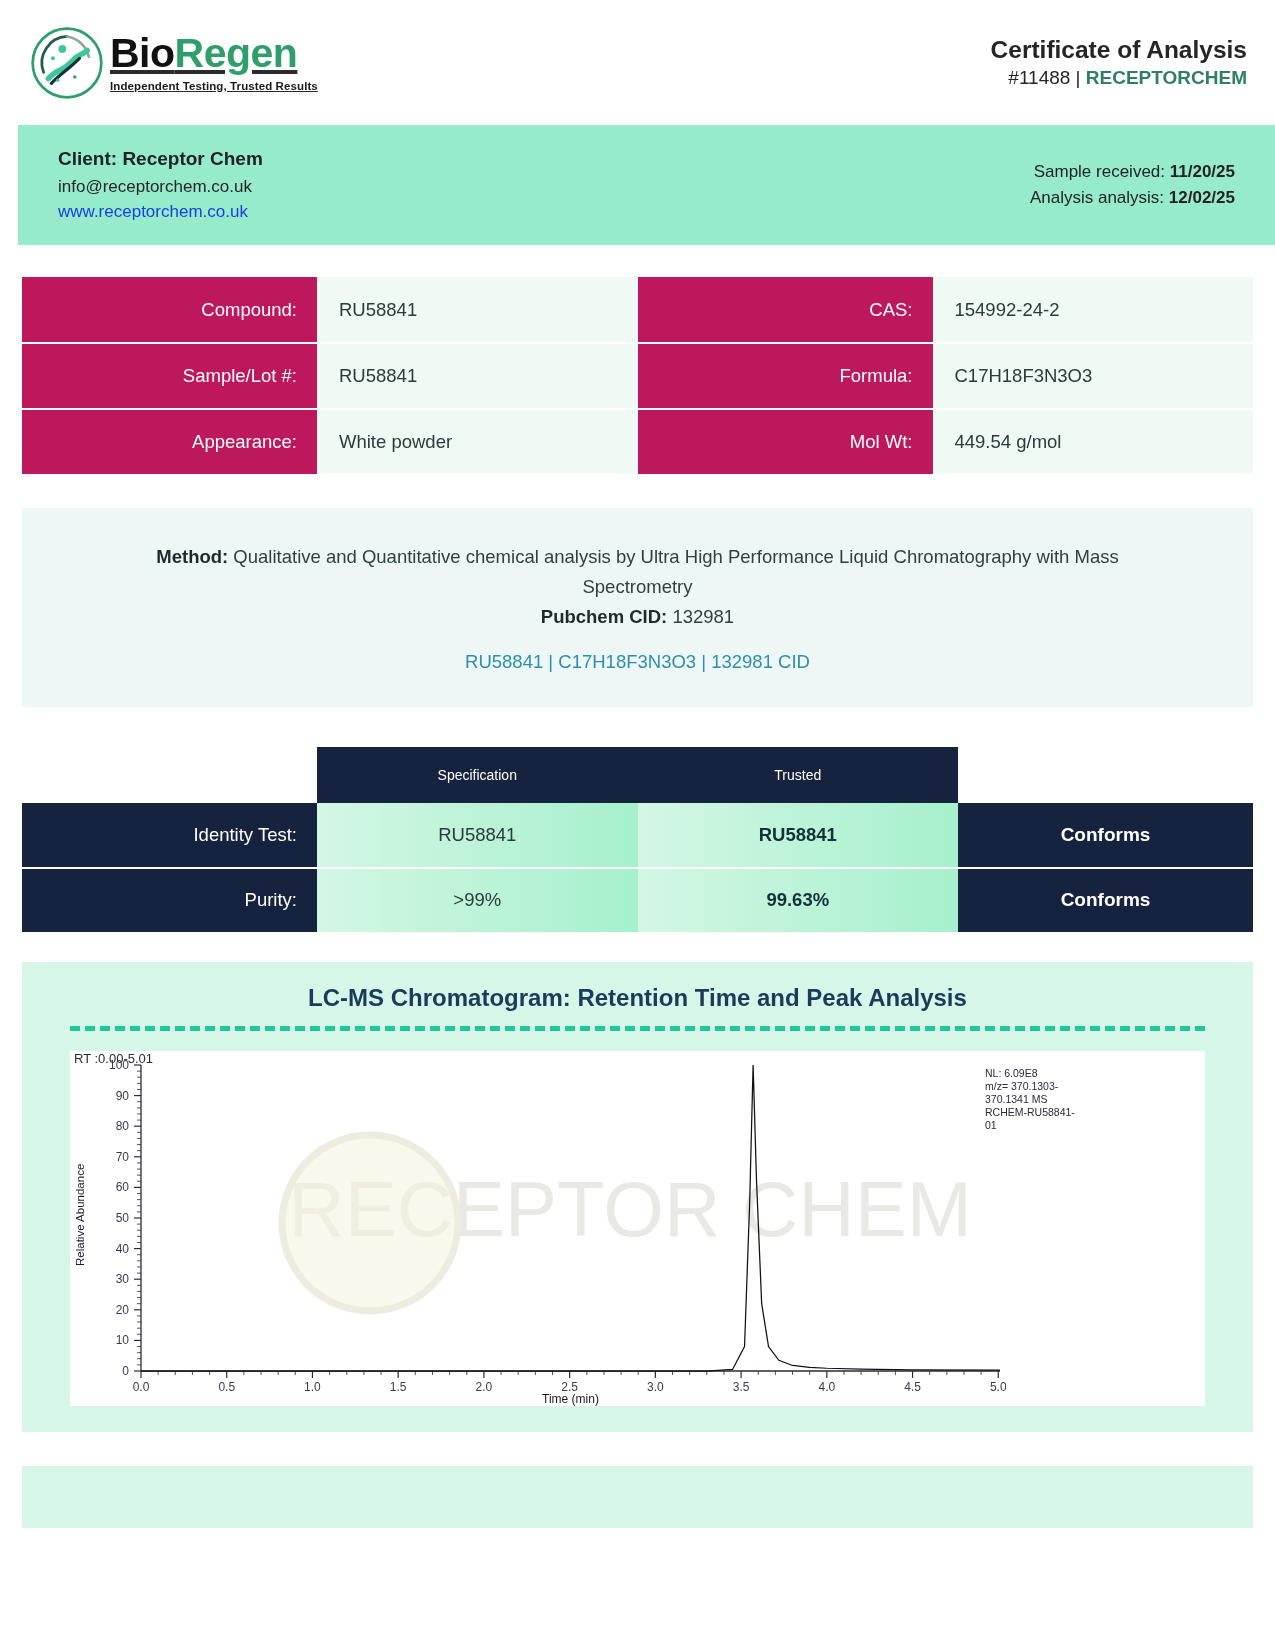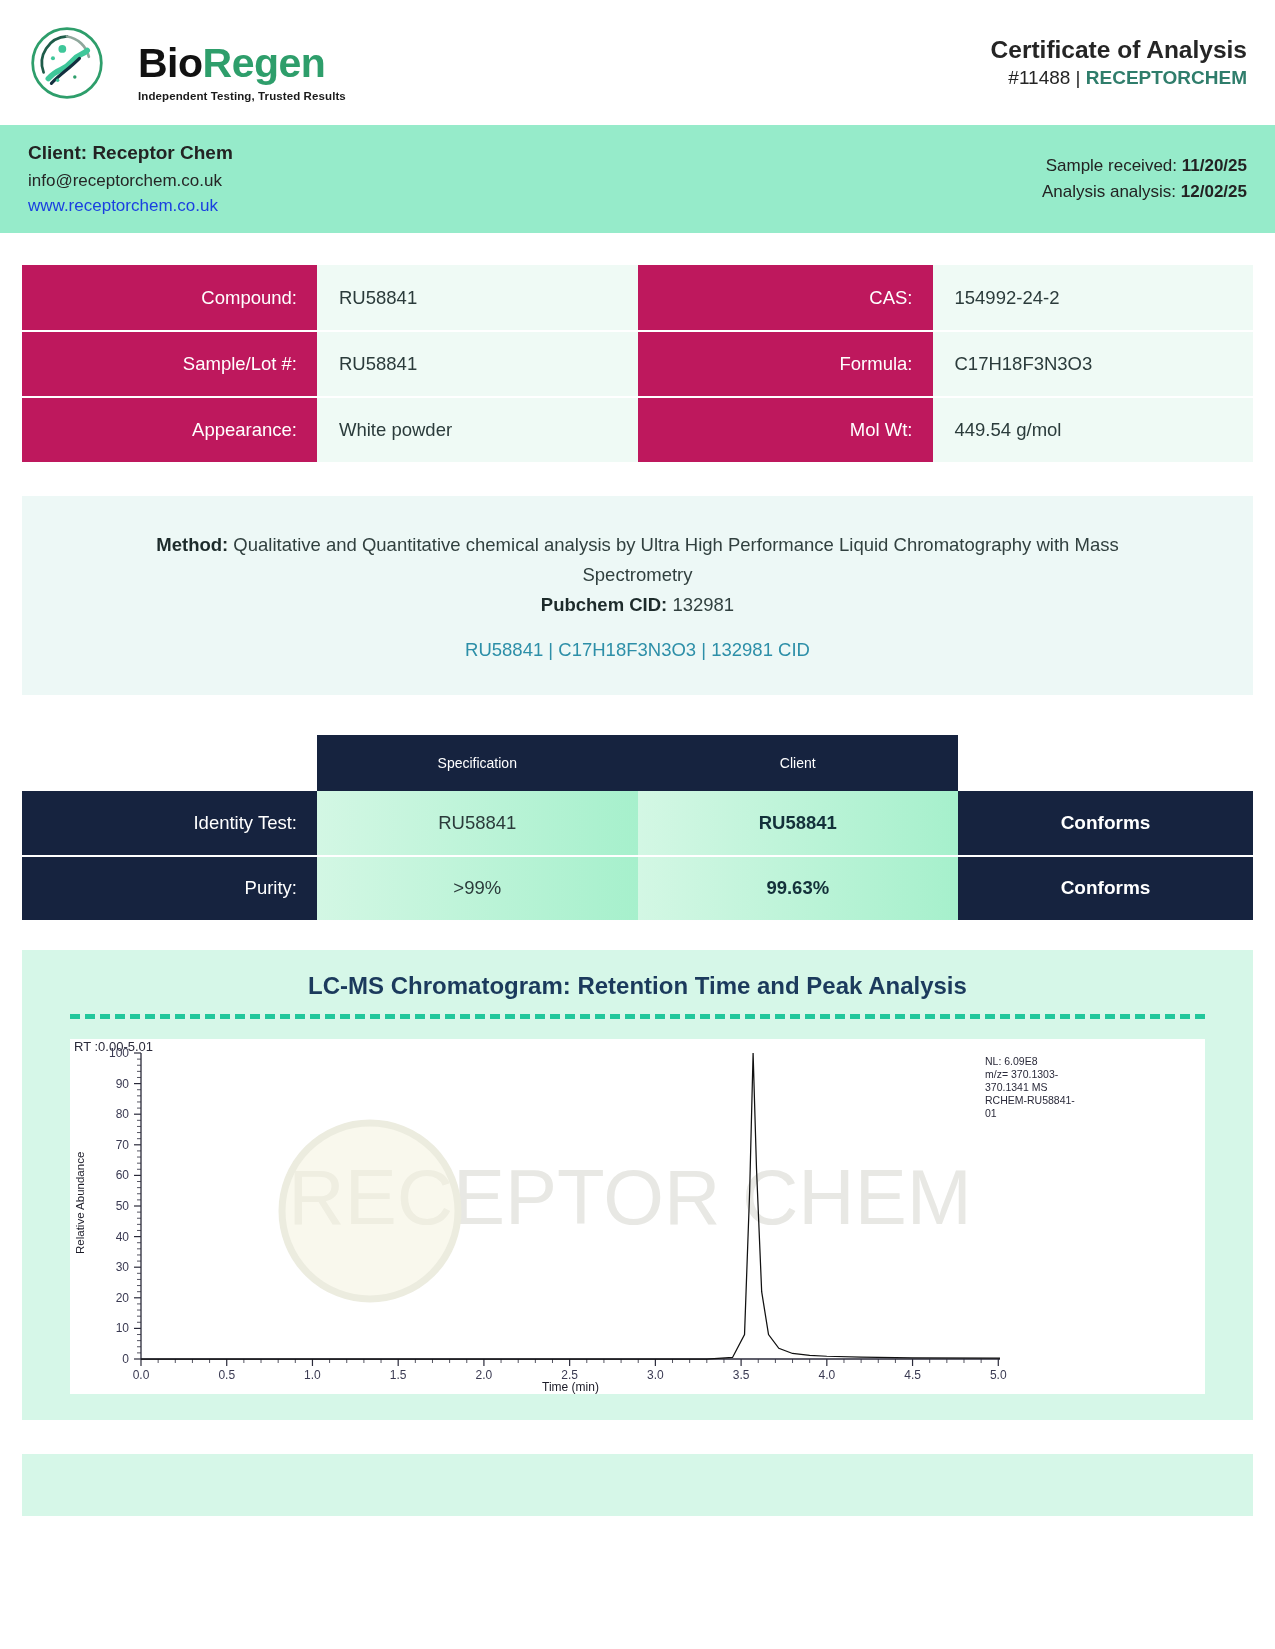--- a/index.html
+++ b/index.html
@@ -13,43 +13,44 @@
   }
 
   
   .header {
     height: 125px;
     display: flex;
     align-items: center;
     justify-content: space-between;
     padding: 0 28px;
   }
-  .logo-block { display: flex; align-items: flex-end; gap: 32px; }
+  .logo-block { display: flex; align-items: center; gap: 4px; text-decoration: underline; }
   .logo-mark { width: 78px; height: 78px; flex: 0 0 78px; }
   .logo-text-block { display: flex; flex-direction: column; justify-content: center; }
   .logo-word { font-size: 41px; font-weight: bold; letter-spacing: -0.5px; line-height: 1; }
   .logo-word .bio { color: #111111; }
   .logo-word .regen { color: #2e9e6b; }
   .logo-tag {
     font-size: 11.5px; font-weight: bold; color: #1a1a1a;
     margin-top: 6px; letter-spacing: 0.1px;
   }
   .header-right { text-align: right; }
   .coa-title { font-size: 24.5px; font-weight: bold; color: #252525; line-height: 1.15; }
   .coa-sub { font-size: 19px; color: #252525; margin-top: 3px; }
   .coa-sub .brandname { color: #2f7d6b; font-weight: bold; }
 
   
   .client-band {
     background: #96ebca;
-    height: 108px;
+    height: 120px;
     display: flex;
     align-items: center;
     justify-content: space-between;
-    padding: 0 28px;
+    padding: 0 40px;
+    margin-left: 18px;
   }
   .client-left { line-height: 1.5; }
   .client-name { font-size: 19px; font-weight: bold; color: #232323; }
   .client-email { font-size: 17px; color: #262626; }
   .client-url { font-size: 17px; color: #1a3fe0; }
   .client-right { text-align: right; line-height: 1.55; font-size: 17px; color: #232323; }
   .client-right b { font-weight: bold; }
 
   
   .info-wrap { padding: 32px 22px 0 22px; }
@@ -203,21 +204,21 @@
   <div class="method-line"><b>Pubchem CID:</b><span> 132981</span></div>
   <div class="method-links">RU58841 | C17H18F3N3O3 | 132981 CID</div>
 </div>
 
 <div class="spec-wrap">
   <table class="spec-table">
     <tbody>
       <tr>
         <td class="spec-head-blank"></td>
         <td class="spec-head">Specification</td>
-        <td class="spec-head">Client</td>
+        <td class="spec-head">Trusted</td>
         <td class="spec-head-blank"></td>
       </tr>
       <tr>
         <td class="spec-lbl">Identity Test:</td>
         <td class="spec-cell">RU58841</td>
         <td class="spec-cell res">RU58841</td>
         <td class="spec-status">Conforms</td>
       </tr>
       <tr>
         <td class="spec-lbl">Purity:</td>

